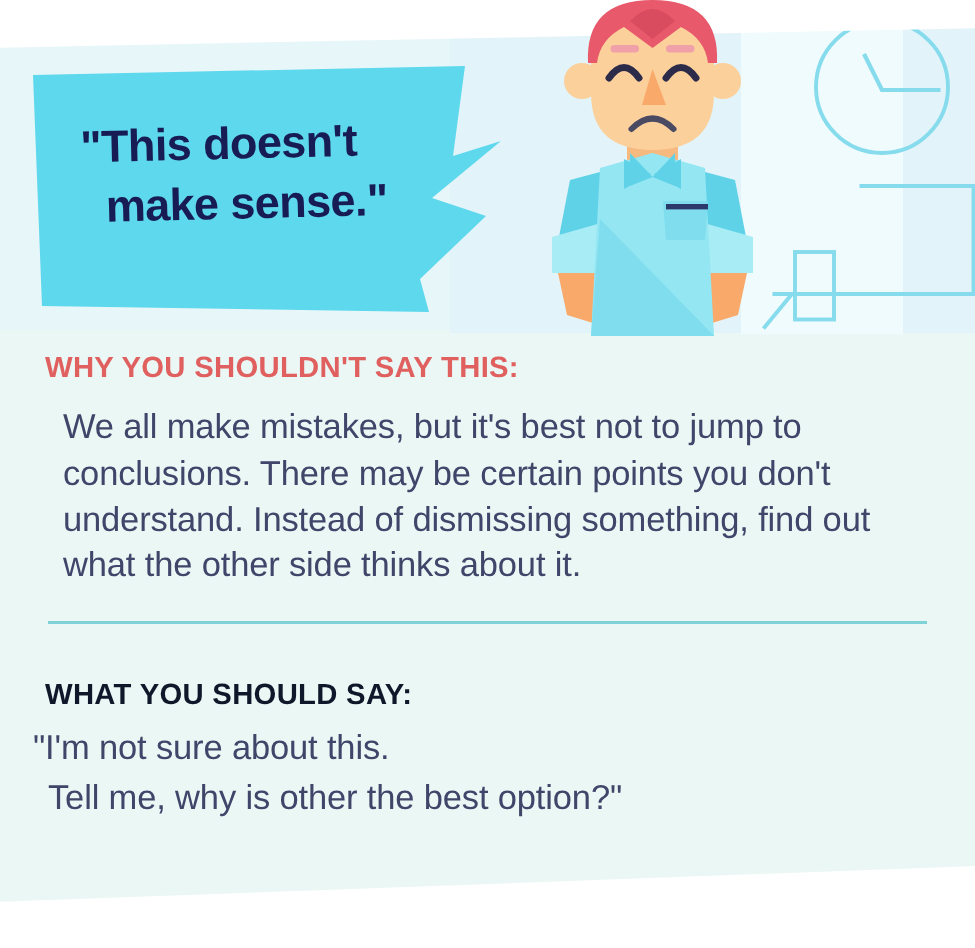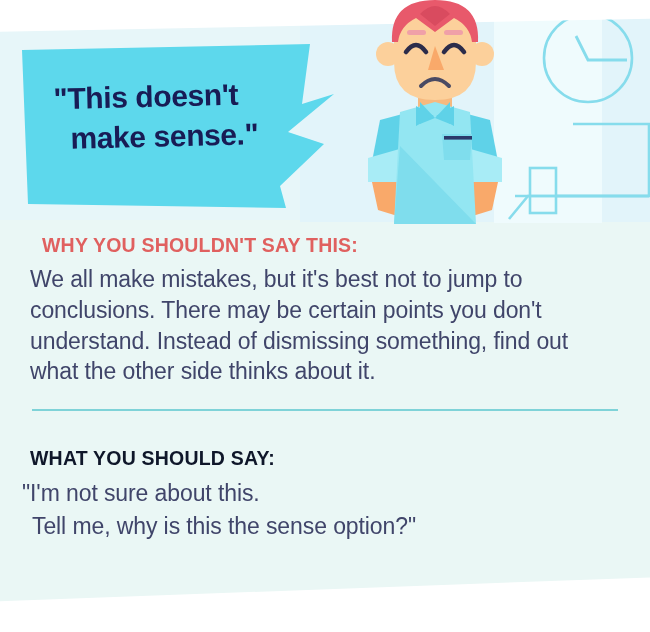--- a/index.html
+++ b/index.html
@@ -125,28 +125,28 @@
     z-index: 7;
   }
   .section { padding: 0 30px; }
 
   .heading {
     font-size: 19.5px;
     font-weight: bold;
     letter-spacing: 0.2px;
     margin: 0 0 7px 0;
   }
-  .heading-bad { color: #e0605f; margin-left: 12px; }
+  .heading-bad { color: #e0605f; }
   .heading-good { color: #0f172a; }
 
   .body-copy {
     color: #40456a;
     font-size: 23px;
     line-height: 1.34;
-    margin: 0;
+    margin: 12px;
     letter-spacing: -0.1px;
   }
 
   .why-block { padding-top: 8px; }
 
   .divider {
     margin: 22px 32px 0 32px;
     height: 2px;
     background: #7fd3d8;
   }
@@ -241,17 +241,17 @@
     <div class="section why-block">
       <div class="heading heading-bad">WHY YOU SHOULDN'T SAY THIS:</div>
       <p class="body-copy">We all make mistakes, but it's best not to jump to conclusions. There may be certain points you don't understand. Instead of dismissing something, find out what the other side thinks about it.</p>
     </div>
 
     <div class="divider"></div>
 
     <div class="section say-block">
       <div class="heading heading-good">WHAT YOU SHOULD SAY:</div>
       <div class="quote-line quote-line-1">"I'm not sure about this.</div>
-      <div class="quote-line quote-line-2">Tell me, why is this the sense option?"</div>
+      <div class="quote-line quote-line-2">Tell me, why is other the best option?"</div>
     </div>
 
   </div>
 </div>
 
 </body></html>

